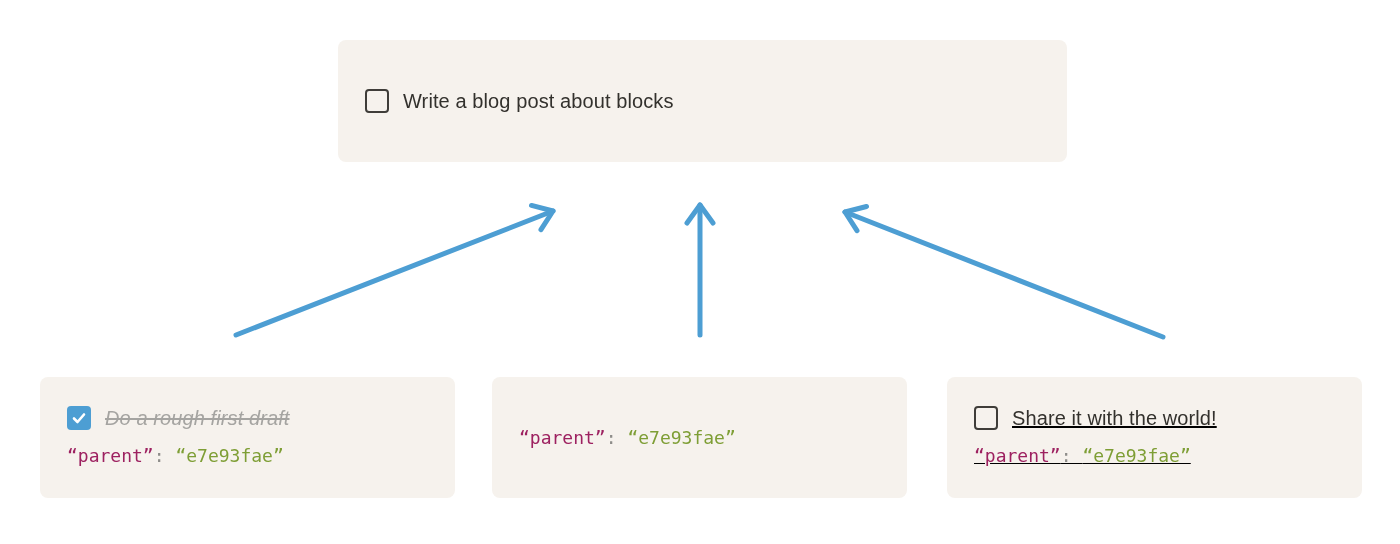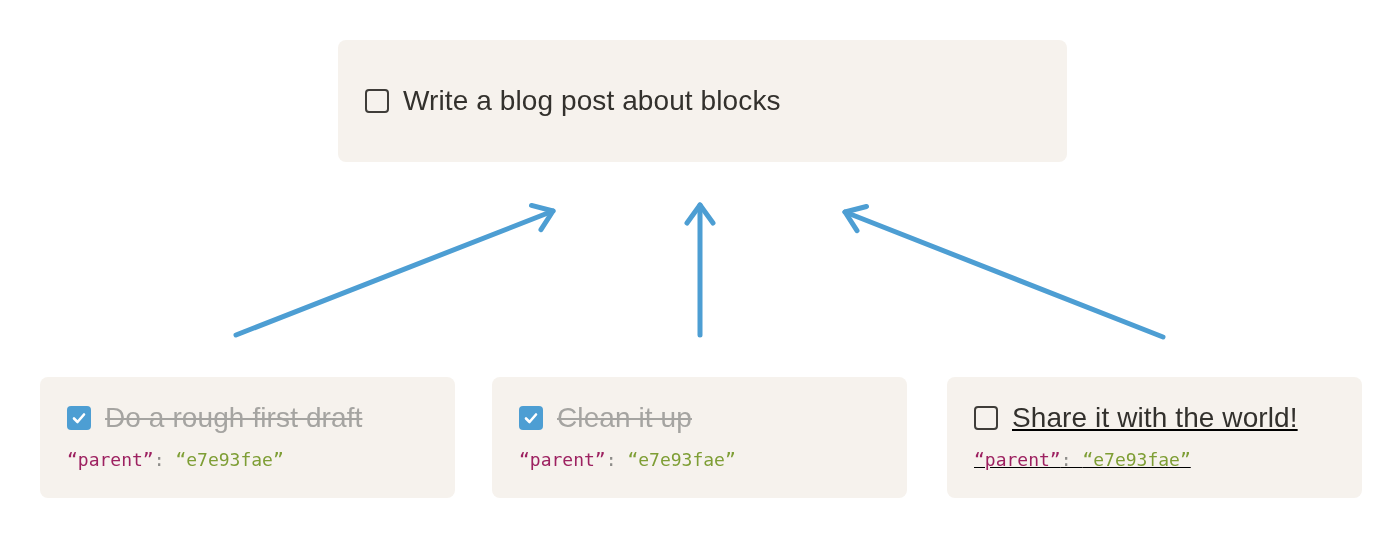--- a/index.html
+++ b/index.html
@@ -56,30 +56,31 @@
     cursor: pointer;
   }
   .checkbox svg { display: none; }
   .checkbox.checked {
     border: none;
     background: #4d9ed3;
   }
   .checkbox.checked svg { display: block; }
 
   .task-title {
-    font-size: 28px;
+    font-size: 20px;
     color: #33312d;
     letter-spacing: 0.1px;
     white-space: nowrap;
     text-align: center;
   }
   .task-title.done {
     color: #a5a4a1;
     text-decoration: line-through;
     text-decoration-thickness: 2px;
+    font-style: italic;
   }
 
   .code-line {
     font-family: "DejaVu Sans Mono", monospace;
     font-size: 18px;
     white-space: pre;
     line-height: 26px;
   }
   .code-key   { color: #9d2160; }
   .code-colon { color: #8e8d8a; }
@@ -116,28 +117,20 @@
         <svg width="16" height="16" viewBox="0 0 16 16">
           <path d="M3 8.5 L6.5 12 L13 4.5" fill="none" stroke="#ffffff" stroke-width="2.6" stroke-linecap="round" stroke-linejoin="round"></path>
         </svg>
       </span>
       <span class="task-title done">Do a rough first draft</span>
     </div>
     <div class="code-line"><span class="code-key">“parent”</span><span class="code-colon">: </span><span class="code-value">“e7e93fae”</span></div>
   </div>
 
   <div class="card child child-1">
-    <div class="task-row">
-      <span class="checkbox checked">
-        <svg width="16" height="16" viewBox="0 0 16 16">
-          <path d="M3 8.5 L6.5 12 L13 4.5" fill="none" stroke="#ffffff" stroke-width="2.6" stroke-linecap="round" stroke-linejoin="round"></path>
-        </svg>
-      </span>
-      <span class="task-title done">Clean it up</span>
-    </div>
     <div class="code-line"><span class="code-key">“parent”</span><span class="code-colon">: </span><span class="code-value">“e7e93fae”</span></div>
   </div>
 
   <div class="card child child-2">
     <div class="task-row">
       <span class="checkbox">
         
       </span>
       <span class="task-title">Share it with the world!</span>
     </div>

